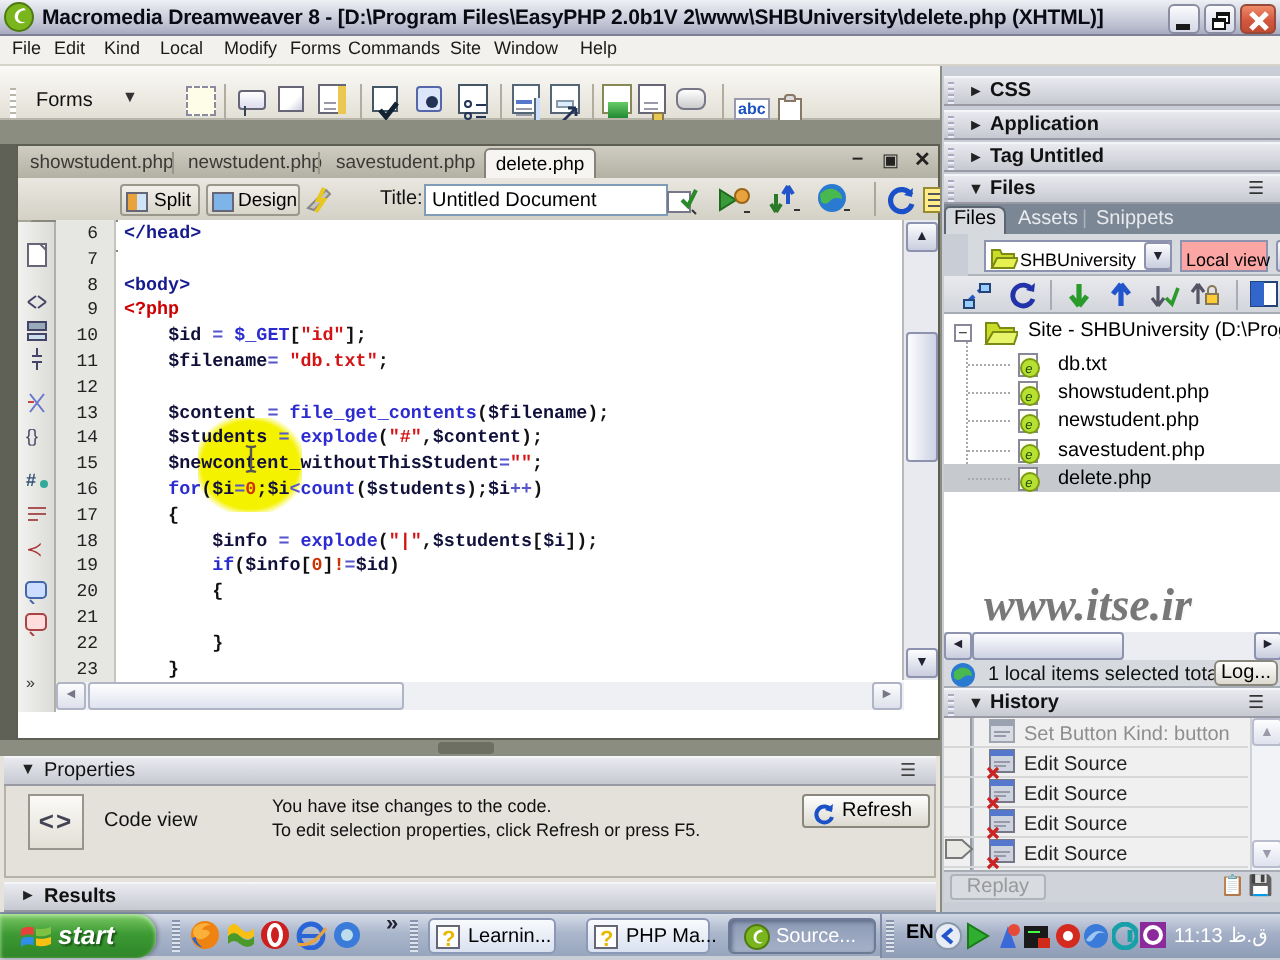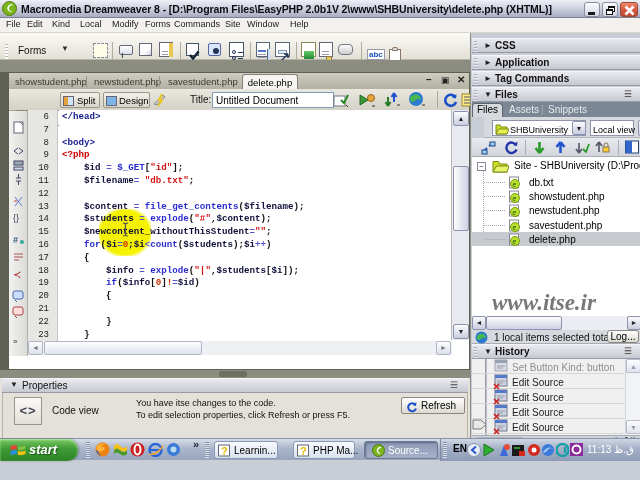--- a/index.html
+++ b/index.html
@@ -317,21 +317,21 @@
         <span class="a" style="left:23px;top:1px;font-weight:bold;color:#111">CSS</span>
       </div>
   <div class="hdrbar a" style="left:1px;top:22px;width:169px;height:15px;">
         <span class="a grip" style="left:2px;top:2px;height:11px"></span>
         <span class="a" style="left:12px;top:2px;font-size:8px;color:#222">►</span>
         <span class="a" style="left:23px;top:1px;font-weight:bold;color:#111">Application</span>
       </div>
   <div class="hdrbar a" style="left:1px;top:38px;width:169px;height:15px;">
         <span class="a grip" style="left:2px;top:2px;height:11px"></span>
         <span class="a" style="left:12px;top:2px;font-size:8px;color:#222">►</span>
-        <span class="a" style="left:23px;top:1px;font-weight:bold;color:#111">Tag Commands</span>
+        <span class="a" style="left:23px;top:1px;font-weight:bold;color:#111">Tag Untitled</span>
       </div>
   <div class="hdrbar a" style="left:1px;top:54px;width:169px;height:15px;">
         <span class="a grip" style="left:2px;top:2px;height:11px"></span>
         <span class="a" style="left:12px;top:2px;font-size:8px;color:#222">▼</span>
         <span class="a" style="left:23px;top:1px;font-weight:bold;color:#111">Files</span>
         <span class="a" style="left:152px;top:1px;font-size:9px;color:#333">☰</span>
       </div>
 
   <div class="a" style="left:1px;top:69px;width:169px;height:15px;background:#7b8794;">
     <div class="a" style="left:0px;top:1px;width:31px;height:14px;background:#d6d9dd;border:1px solid #5d6570;border-bottom:none;border-radius:3px 4px 0 0;text-align:center;color:#000">Files</div>
@@ -342,21 +342,21 @@
 
   <div class="a" style="left:1px;top:84px;width:169px;height:21px;background:#d6d9dd;border-bottom:1px solid #b0b4bc;margin-left:12px;">
     <div class="a" style="left:8px;top:3px;width:94px;height:16px;background:#fff;border:1px solid #8d93ae;">
       <svg class="a" style="left:2px;top:2px" width="14" height="12" viewBox="0 0 14 12">
             <path d="M1 3 L1 11 L12 11 L12 4 L6 4 L5 2 L1 2 Z" fill="#cadc28" stroke="#7a8a14"></path>
             <path d="M1 11 L3.5 6 L14 6 L12 11 Z" fill="#e6f050" stroke="#7a8a14"></path>
           </svg>
       <span class="a" style="left:17px;top:4px;color:#000;font-size:9px">SHBUniversity</span>
       <div class="a" style="left:79px;top:0px;width:14px;height:14px;background:linear-gradient(#fdfdfe,#c9cdde);border:1px solid #8d93ae;border-radius:2px;text-align:center;font-size:7px;line-height:13px;color:#223">▼</div>
     </div>
-    <div class="a" style="left:106px;top:3px;width:44px;height:16px;background:#ffffff;border:1px solid #8d93ae;">
+    <div class="a" style="left:106px;top:3px;width:44px;height:16px;background:#fca5a5;border:1px solid #8d93ae;">
       <span class="a" style="left:2px;top:4px;color:#000;font-size:9px">Local view</span>
     </div>
     <div class="a" style="left:154px;top:3px;width:14px;height:16px;background:linear-gradient(#fdfdfe,#c9cdde);border:1px solid #8d93ae;border-radius:2px;text-align:center;font-size:7px;line-height:14px;color:#223">▼</div>
   </div>
 
   <div class="a" style="left:1px;top:105px;width:169px;height:19px;background:linear-gradient(#e9eaee,#d2d5db);border-bottom:1px solid #a8acb4;">
     <svg class="a" style="left:9px;top:3px" width="15" height="14">
           <path d="M2 11 L6 7 M8 5 L12 2" stroke="#2255cc" stroke-width="2"></path>
           <rect x="1" y="9" width="5" height="4" fill="#9cf" stroke="#247"></rect>
           <rect x="9" y="1" width="5" height="4" fill="#9cf" stroke="#247"></rect>
@@ -507,21 +507,21 @@
         </div>
   </div>
 
   <div class="a" style="left:1px;top:402px;width:169px;height:16px;background:#d0d3da;border-top:1px solid #a8acb4;">
     <div class="a" style="left:3px;top:1px;width:48px;height:13px;background:#d8dbe0;border:1px solid #b0b3ba;border-radius:2px;color:#999;text-align:center;font-size:10px;line-height:12px;">Replay</div>
     <span class="a" style="left:138px;top:1px;color:#999;font-size:10px;">📋</span>
     <span class="a" style="left:152px;top:1px;color:#999;font-size:10px;">💾</span>
   </div>
 </div>
 
-<div class="a" style="left:0;top:438px;width:640px;height:22px;background:linear-gradient(#d7dde9,#aab6cb 45%,#97a5bd);border-top:1px solid #8894ab;">
+<div class="a" style="left:0;top:456px;width:640px;height:22px;background:linear-gradient(#d7dde9,#aab6cb 45%,#97a5bd);border-top:1px solid #8894ab;">
 
   <div class="a" style="left:0;top:0;width:78px;height:22px;background:linear-gradient(#7cc965,#3d9a34 45%,#2e8527);border-radius:0 10px 10px 0;box-shadow:inset 0 1px 2px #b8e8a8, 1px 0 2px rgba(0,0,0,.3);">
     <svg class="a" style="left:10px;top:4px" width="16" height="14" viewBox="0 0 16 14">
       <path d="M0.5 3.8 C2.5 2.2 4.5 2 6.8 2.8 L6.8 6.6 C4.5 5.8 2.5 6 0.5 7.4 Z" fill="#e8413c"></path>
       <path d="M8 3.2 C10.5 3.8 12.8 3.6 15.5 2.4 L15.5 6 C12.8 7.2 10.5 7.4 8 6.9 Z" fill="#7dc242"></path>
       <path d="M0.5 8.6 C2.5 7.2 4.5 7 6.8 7.8 L6.8 11.6 C4.5 10.8 2.5 11 0.5 12.4 Z" fill="#2e8fe8"></path>
       <path d="M8 8.1 C10.5 8.7 12.8 8.5 15.5 7.4 L15.5 11 C12.8 12.2 10.5 12.4 8 11.8 Z" fill="#f8c013"></path>
     </svg>
     <span class="a" style="left:29px;top:3px;color:#fff;font-weight:bold;font-style:italic;font-size:13px;text-shadow:1px 1px 1px #1a5217;">start</span>
   </div>

